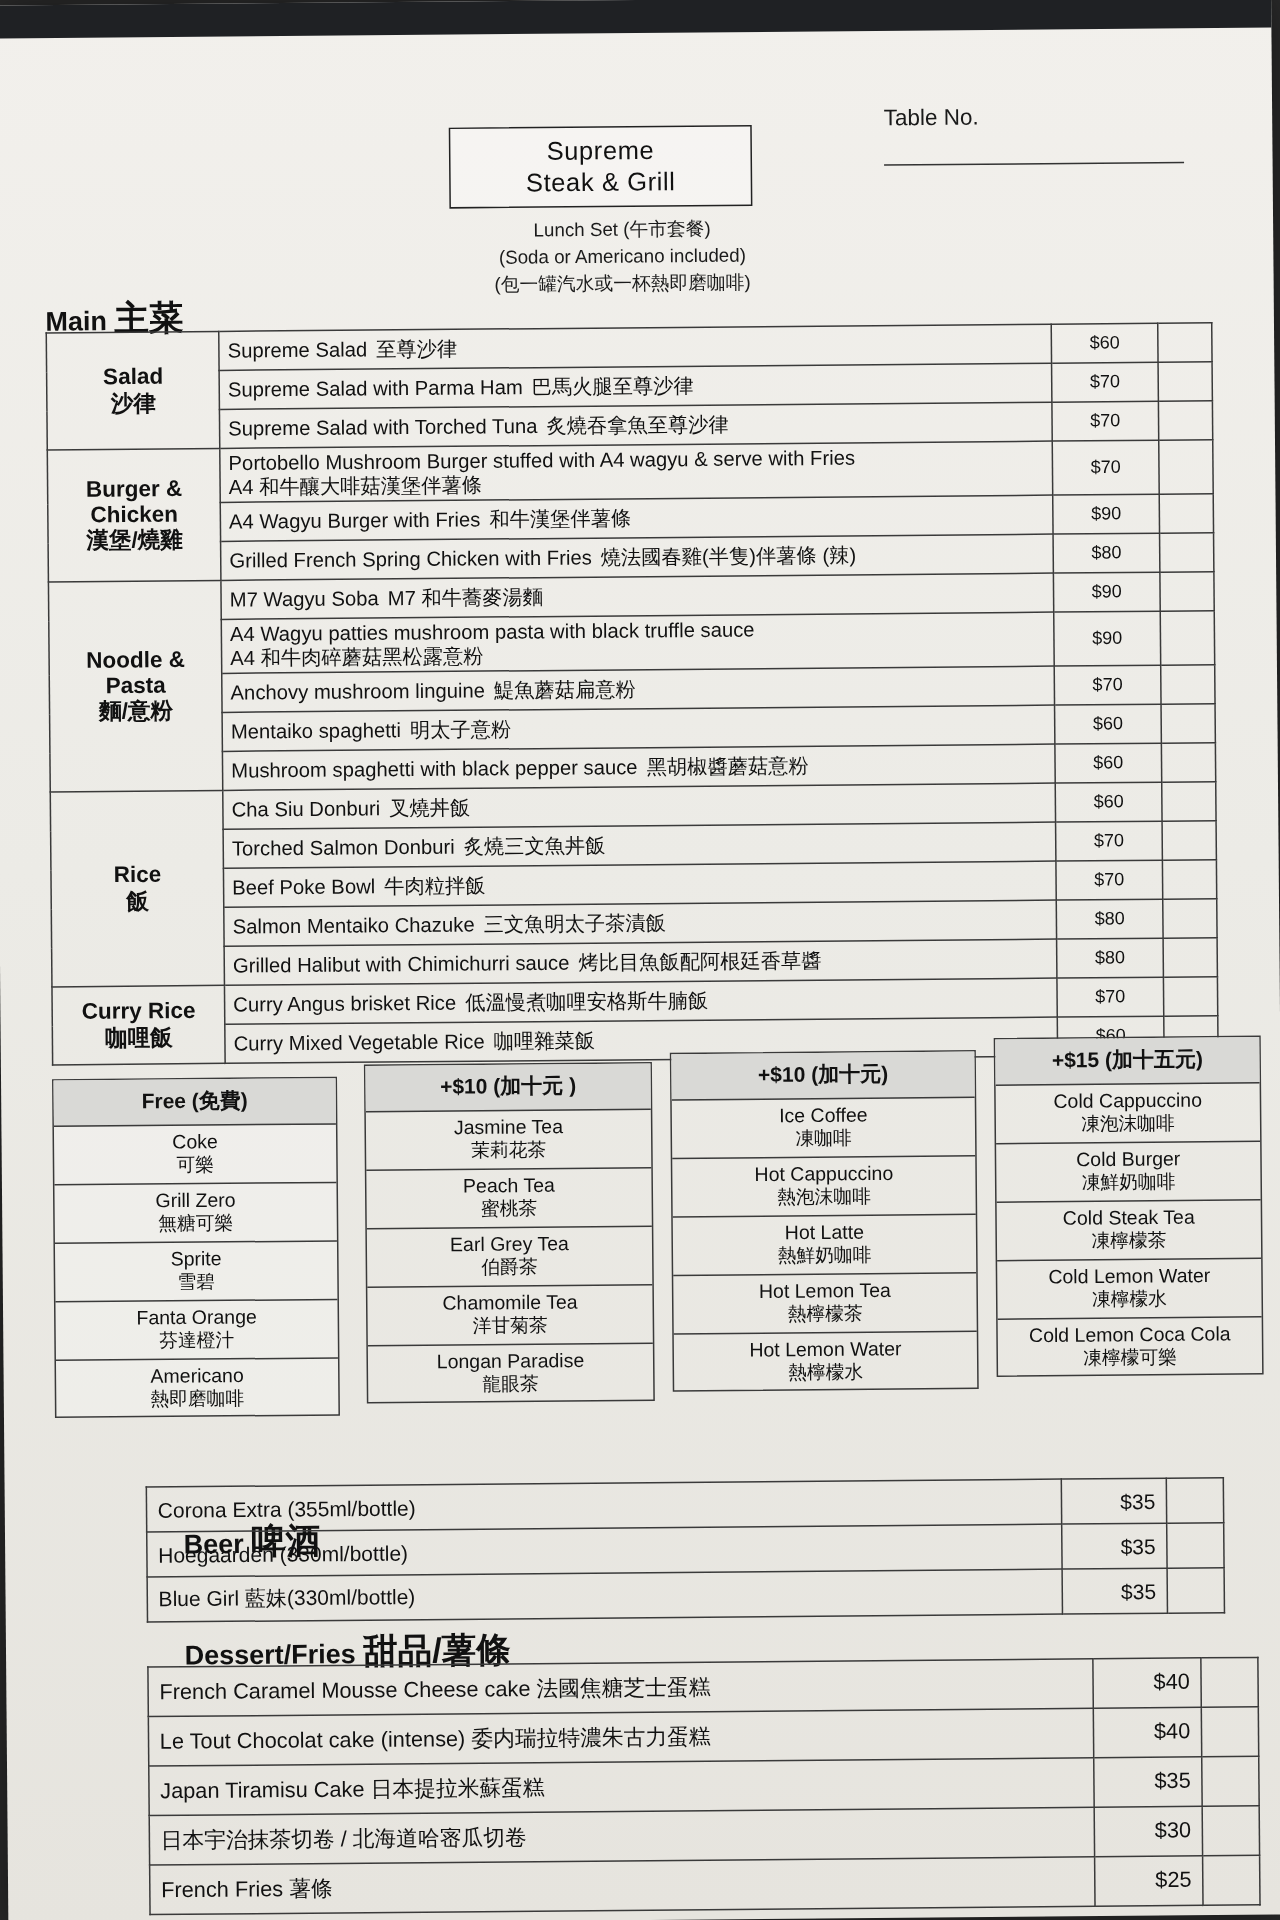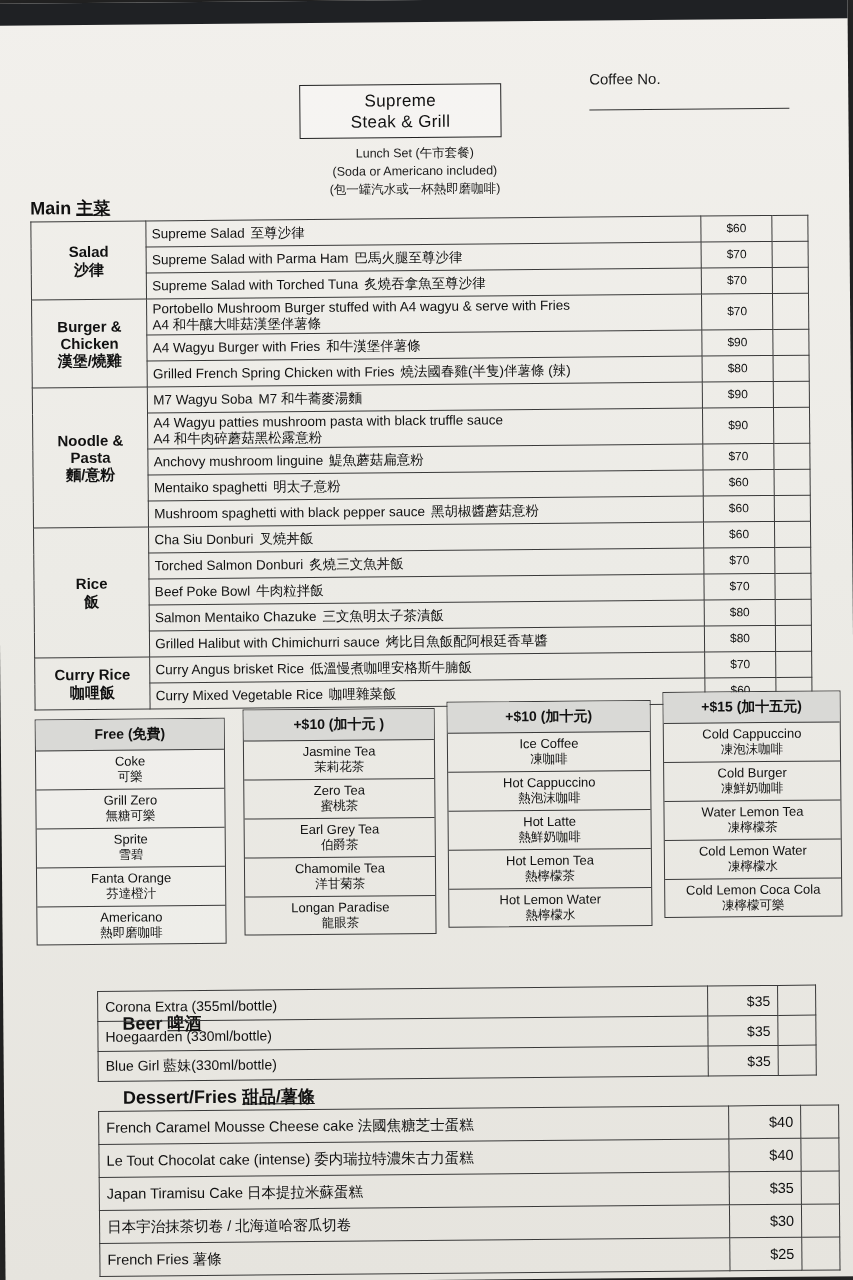--- a/index.html
+++ b/index.html
@@ -47,21 +47,21 @@
     background:rgba(255,255,255,.35);
   }
   .titlebox div{font-size:17px;letter-spacing:.4px;color:#111;line-height:1.25;}
   .sub{
     position:absolute;left:240px;top:128px;width:330px;text-align:center;
     font-size:12.5px;color:#1b1b1b;line-height:1.45;
   }
   .sec-title{
     font-size:18px;color:#111;font-weight:600;
   }
-  .sec-title .cn{font-size:17px;font-weight:600;text-decoration:underline;}
+  .sec-title .cn{font-size:23px;font-weight:600;}
 
   
   #main-head{position:absolute;left:20px;top:178px;}
   table.menu{
     border-collapse:collapse;
     table-layout:fixed;
     font-size:13.5px;
     color:#111;
   }
   table.menu td{
@@ -123,21 +123,21 @@
   #dessert-table td{height:26px;font-size:14.5px;}
 </style>
 </head>
 <body>
 
 <div class="page">
   <div class="sheet">
     <div class="inner">
 
       <div class="table-no">
-        <span>Coffee No.</span>
+        <span>Table No.</span>
         <div class="line"></div>
       </div>
 
       <div class="titlebox">
         <div>Supreme</div>
         <div>Steak &amp; Grill</div>
       </div>
 
       <div class="sub">
         <div>Lunch Set (午市套餐)</div>
@@ -288,38 +288,38 @@
           <div class="hdr">Free (免費)</div>
           <div class="row"><span>Coke</span><span class="cn">可樂</span></div>
           <div class="row"><span>Grill Zero</span><span class="cn">無糖可樂</span></div>
           <div class="row"><span>Sprite</span><span class="cn">雪碧</span></div>
           <div class="row"><span>Fanta Orange</span><span class="cn">芬達橙汁</span></div>
           <div class="row"><span>Americano</span><span class="cn">熱即磨咖啡</span></div>
         </div>
       <div class="drinkcol" id="col-10a">
           <div class="hdr">+$10 (加十元 )</div>
           <div class="row"><span>Jasmine Tea</span><span class="cn">茉莉花茶</span></div>
-          <div class="row"><span>Zero Tea</span><span class="cn">蜜桃茶</span></div>
+          <div class="row"><span>Peach Tea</span><span class="cn">蜜桃茶</span></div>
           <div class="row"><span>Earl Grey Tea</span><span class="cn">伯爵茶</span></div>
           <div class="row"><span>Chamomile Tea</span><span class="cn">洋甘菊茶</span></div>
           <div class="row"><span>Longan Paradise</span><span class="cn">龍眼茶</span></div>
         </div>
       <div class="drinkcol" id="col-10b">
           <div class="hdr">+$10 (加十元)</div>
           <div class="row"><span>Ice Coffee</span><span class="cn">凍咖啡</span></div>
           <div class="row"><span>Hot Cappuccino</span><span class="cn">熱泡沫咖啡</span></div>
           <div class="row"><span>Hot Latte</span><span class="cn">熱鮮奶咖啡</span></div>
           <div class="row"><span>Hot Lemon Tea</span><span class="cn">熱檸檬茶</span></div>
           <div class="row"><span>Hot Lemon Water</span><span class="cn">熱檸檬水</span></div>
         </div>
       <div class="drinkcol" id="col-15">
           <div class="hdr">+$15 (加十五元)</div>
           <div class="row"><span>Cold Cappuccino</span><span class="cn">凍泡沫咖啡</span></div>
           <div class="row"><span>Cold Burger</span><span class="cn">凍鮮奶咖啡</span></div>
-          <div class="row"><span>Water Lemon Tea</span><span class="cn">凍檸檬茶</span></div>
+          <div class="row"><span>Cold Steak Tea</span><span class="cn">凍檸檬茶</span></div>
           <div class="row"><span>Cold Lemon Water</span><span class="cn">凍檸檬水</span></div>
           <div class="row"><span>Cold Lemon Coca Cola</span><span class="cn">凍檸檬可樂</span></div>
         </div>
 
       <div id="beer-head" class="sec-title">
         <span>Beer</span>
         <span class="cn">啤酒</span>
       </div>
       <table class="simple" id="beer-table">
         <colgroup>

